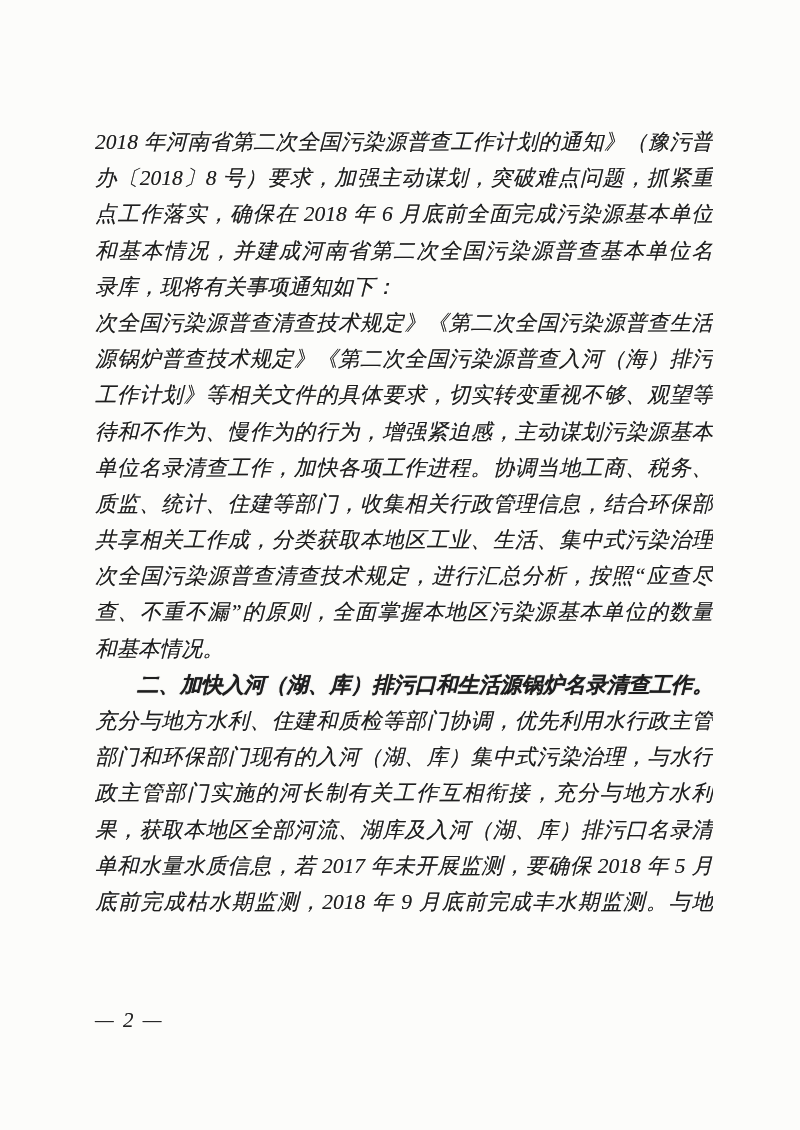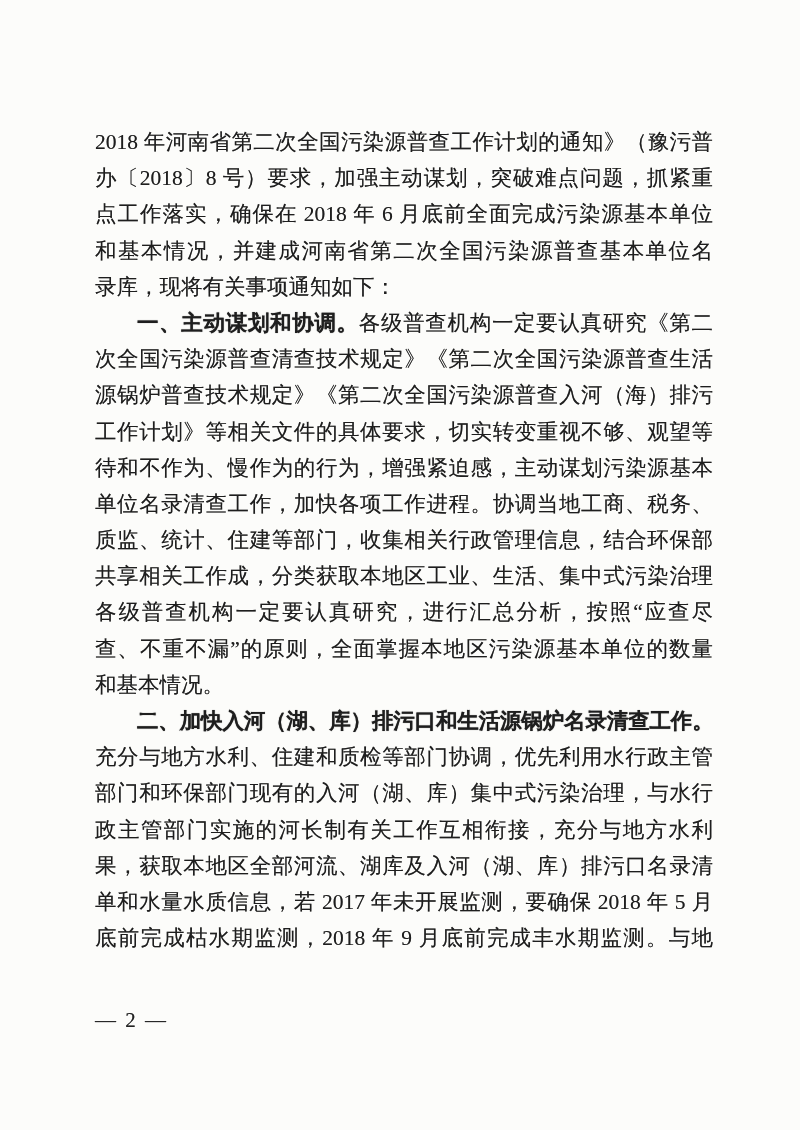--- a/index.html
+++ b/index.html
@@ -12,20 +12,21 @@
     background: #f6f6f4;
     font-family: "Liberation Serif", "DejaVu Serif", serif;
   }
   .sheet {
     position: relative;
     width: 800px;
     height: 1130px;
     background: #fcfcfa;
     overflow: hidden;
     color: #1e1e1e;
+    font-style: italic;
   }
   .text-block {
     position: absolute;
     left: 95px;
     top: 124px;
     width: 618px;
   }
   .line {
     font-size: 21.5px;
     line-height: 36.2px;
@@ -64,29 +65,28 @@
 </head>
 <body>
 
 <div class="sheet" style="background: rgb(252, 252, 250); color: rgb(30, 30, 30);">
   <div class="text-block">
       <div class="line"><span>2018 年河南省第二次全国污染源普查工作计划的通知》（豫污普</span></div>
       <div class="line"><span>办〔2018〕8 号）要求，加强主动谋划，突破难点问题，抓紧重</span></div>
       <div class="line"><span>点工作落实，确保在 2018 年 6 月底前全面完成污染源基本单位</span></div>
       <div class="line"><span>和基本情况，并建成河南省第二次全国污染源普查基本单位名</span></div>
       <div class="line short"><span>录库，现将有关事项通知如下：</span></div>
-      <div class="line indent"><span class="b">一、主动谋划和协调。</span><span>各级普查机构一定要认真研究《第二</span></div>
       <div class="line"><span>次全国污染源普查清查技术规定》《第二次全国污染源普查生活</span></div>
       <div class="line"><span>源锅炉普查技术规定》《第二次全国污染源普查入河（海）排污</span></div>
       <div class="line"><span>工作计划》等相关文件的具体要求，切实转变重视不够、观望等</span></div>
       <div class="line"><span>待和不作为、慢作为的行为，增强紧迫感，主动谋划污染源基本</span></div>
       <div class="line"><span>单位名录清查工作，加快各项工作进程。协调当地工商、税务、</span></div>
       <div class="line"><span>质监、统计、住建等部门，收集相关行政管理信息，结合环保部</span></div>
       <div class="line"><span>共享相关工作成，分类获取本地区工业、生活、集中式污染治理</span></div>
-      <div class="line"><span>各级普查机构一定要认真研究，进行汇总分析，按照“应查尽</span></div>
+      <div class="line"><span>次全国污染源普查清查技术规定，进行汇总分析，按照“应查尽</span></div>
       <div class="line"><span>查、不重不漏”的原则，全面掌握本地区污染源基本单位的数量</span></div>
       <div class="line short"><span>和基本情况。</span></div>
       <div class="line indent tight"><span class="b">二、加快入河（湖、库）排污口和生活源锅炉名录清查工作。</span></div>
       <div class="line"><span>充分与地方水利、住建和质检等部门协调，优先利用水行政主管</span></div>
       <div class="line"><span>部门和环保部门现有的入河（湖、库）集中式污染治理，与水行</span></div>
       <div class="line"><span>政主管部门实施的河长制有关工作互相衔接，充分与地方水利</span></div>
       <div class="line"><span>果，获取本地区全部河流、湖库及入河（湖、库）排污口名录清</span></div>
       <div class="line"><span>单和水量水质信息，若 2017 年未开展监测，要确保 2018 年 5 月</span></div>
       <div class="line"><span>底前完成枯水期监测，2018 年 9 月底前完成丰水期监测。与地</span></div>
     </div>

